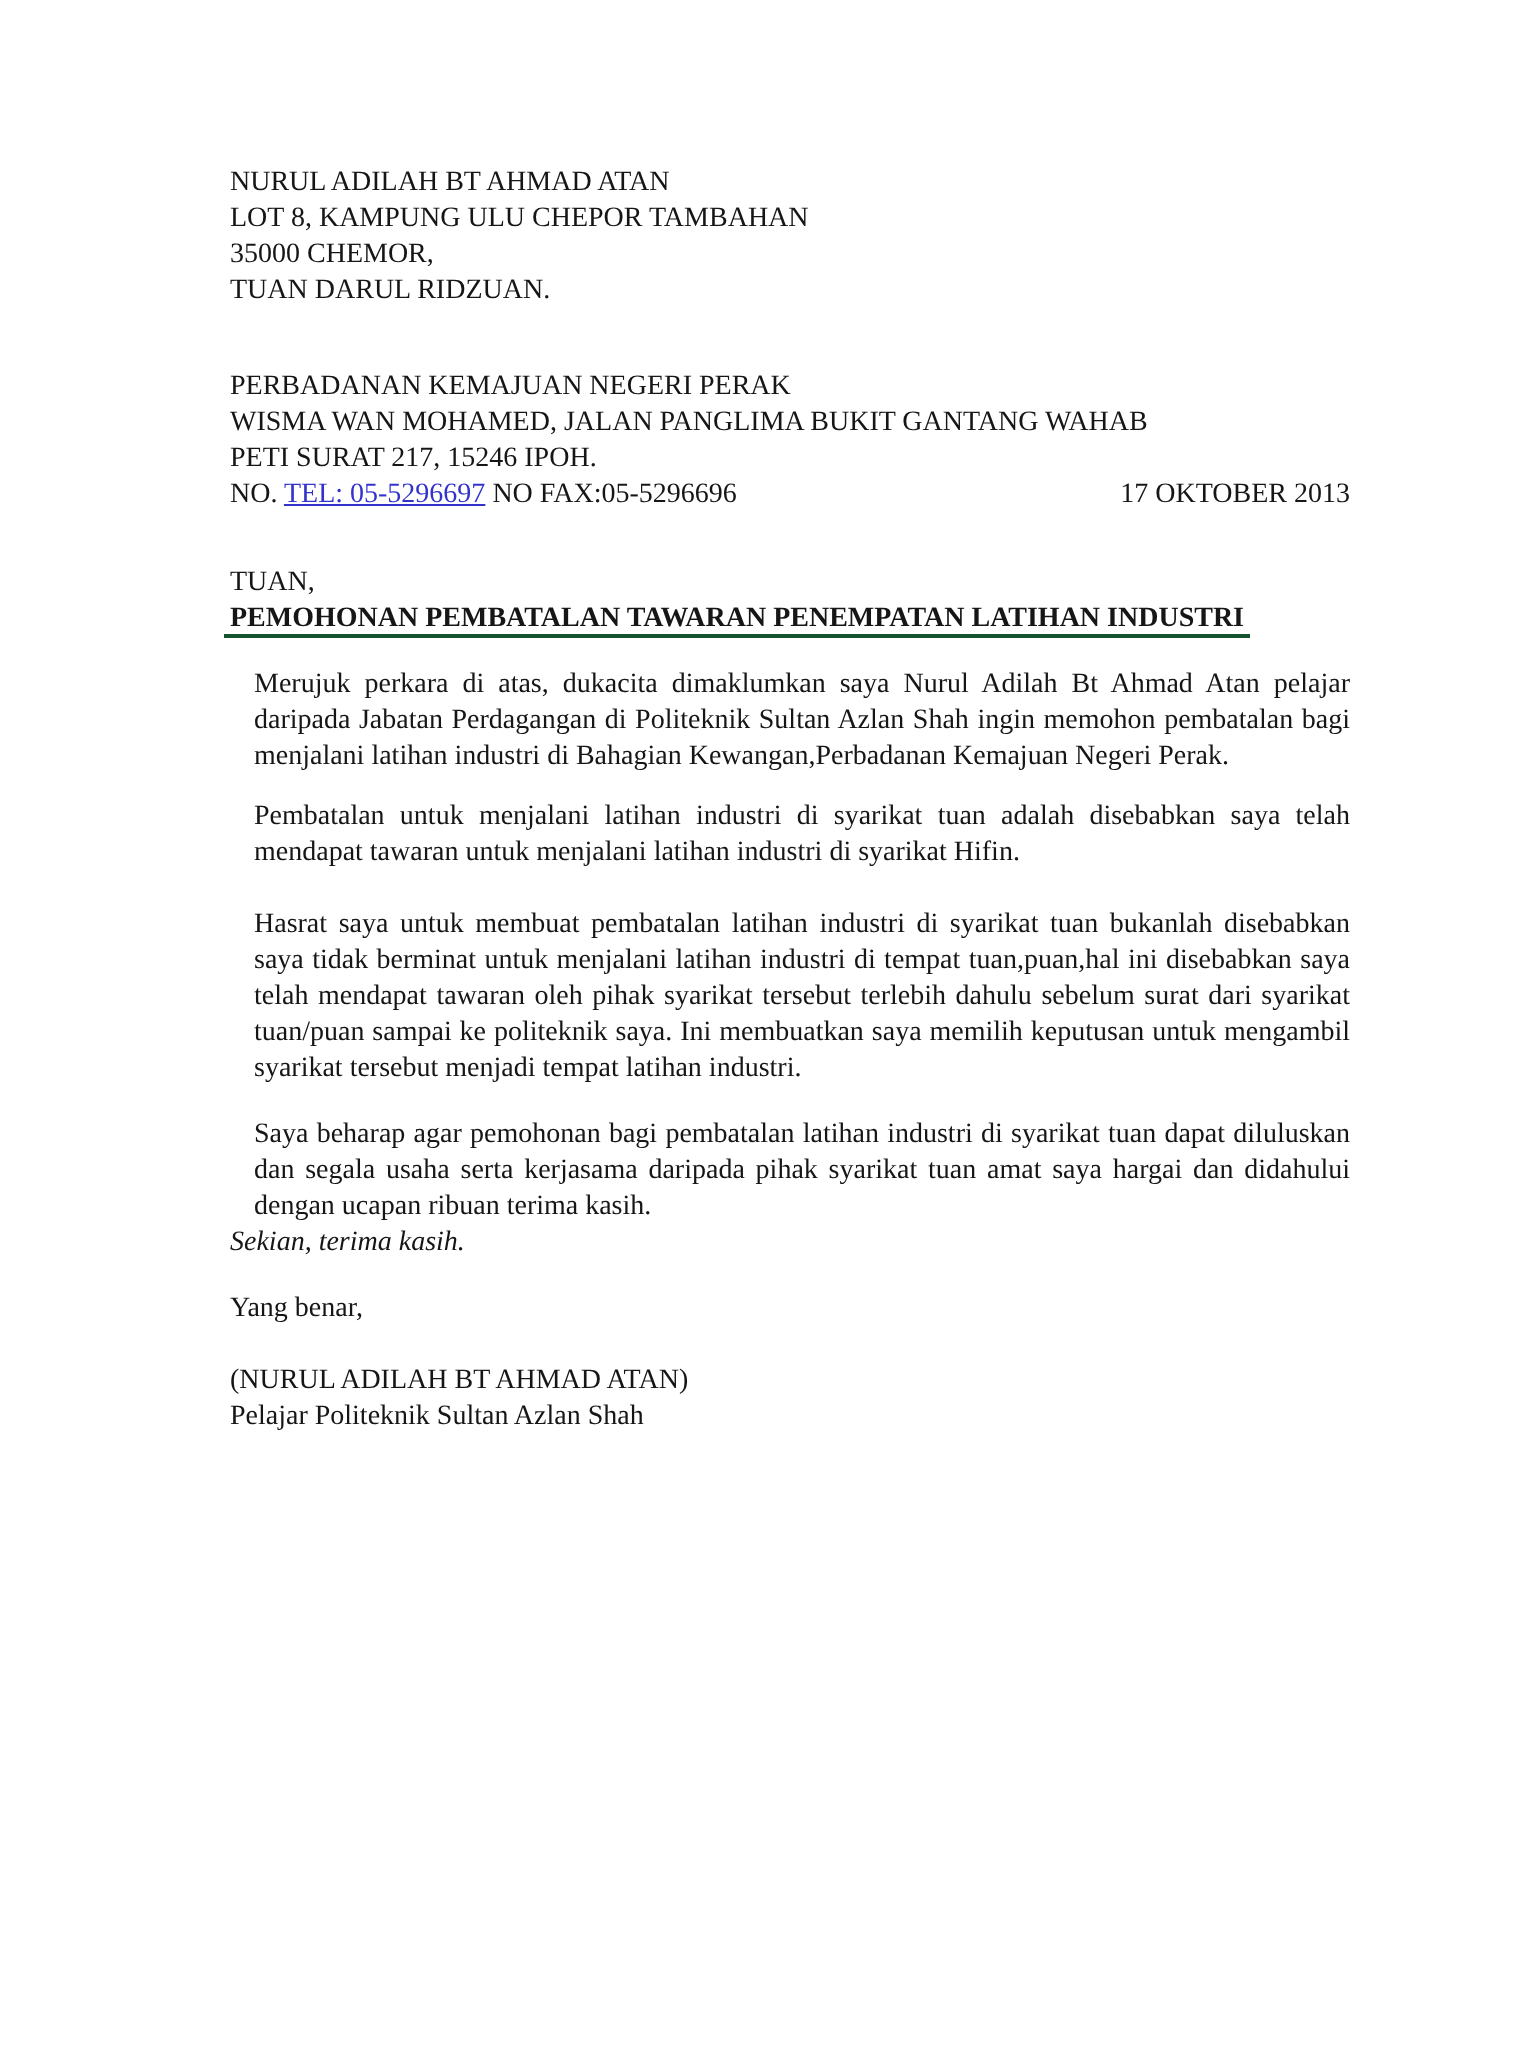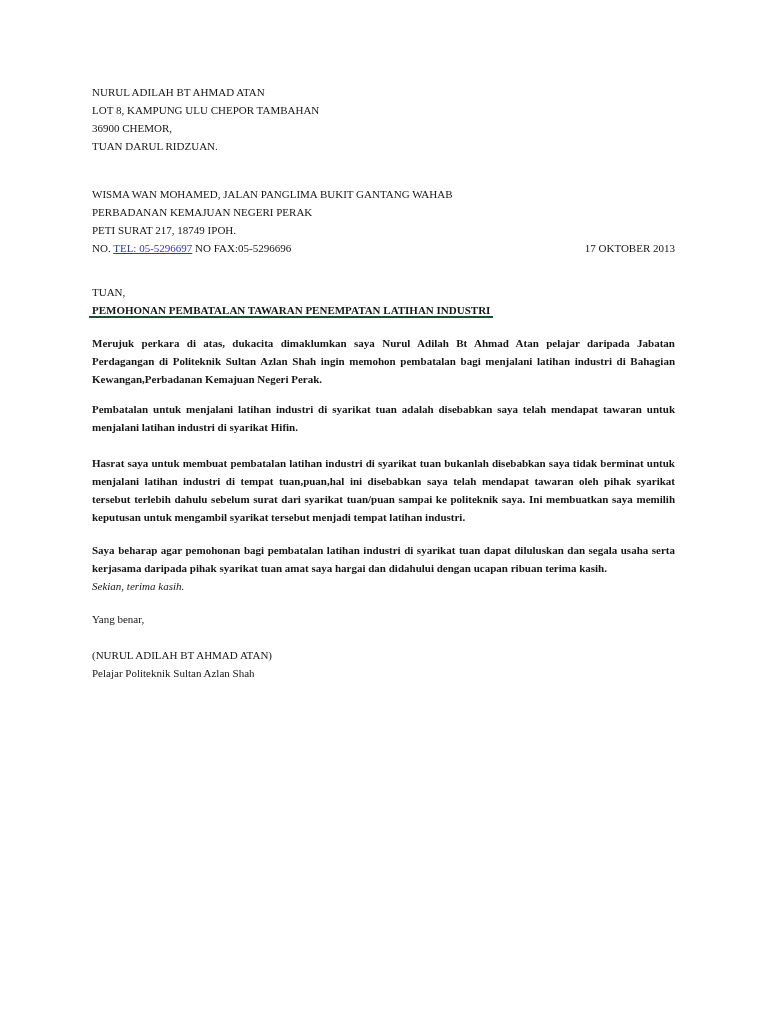--- a/index.html
+++ b/index.html
@@ -2,23 +2,23 @@
 <html><head>
 <meta charset="utf-8">
 <style>
   html, body { margin: 0; padding: 0; background: #ffffff; }
   .page {
     position: relative;
     width: 768px;
     height: 982px;
     box-sizing: border-box;
     background: #ffffff;
-    padding: 83px 93px 0 92px;
+    padding: 83px 93px 0 115px;
     font-family: "Liberation Serif", "DejaVu Serif", serif;
-    font-size: 11px;
+    font-size: 14px;
     line-height: 18px;
     color: #161616;
     overflow: hidden;
   }
   .addr-line { white-space: nowrap; }
   .recipient-block { margin-top: 30px; }
   .contact-line {
     display: flex;
     justify-content: space-between;
     align-items: baseline;
@@ -29,44 +29,44 @@
     text-decoration: underline;
     cursor: pointer;
   }
   .salutation-block { margin-top: 26px; }
   .subject-line { font-weight: bold; }
   .subject-text {
     border-bottom: 2px solid #14532d;
     padding: 0 3px 0 3px;
     margin-left: -3px;
   }
-  .para { margin: 15px 0 0 0; text-align: justify; font-weight: bold; }
+  .para { margin: 15px 0 0 12px; text-align: justify; }
   .para-2 { margin-top: 12px; }
   .para-3 { margin-top: 18px; }
   .sekian-line { margin: 0; font-style: italic; }
   .valediction { margin-top: 15px; }
   .signature-name { margin-top: 18px; }
   .signature-role { margin: 0; }
 </style>
 </head>
 <body>
 
 <div class="page">
 
   <div class="sender-block">
     <div class="addr-line">NURUL ADILAH BT AHMAD ATAN</div>
     <div class="addr-line">LOT 8, KAMPUNG ULU CHEPOR TAMBAHAN</div>
-    <div class="addr-line">36900 CHEMOR,</div>
+    <div class="addr-line">35000 CHEMOR,</div>
     <div class="addr-line">TUAN DARUL RIDZUAN.</div>
   </div>
 
   <div class="recipient-block">
+    <div class="addr-line">PERBADANAN KEMAJUAN NEGERI PERAK</div>
     <div class="addr-line">WISMA WAN MOHAMED, JALAN PANGLIMA BUKIT GANTANG WAHAB</div>
-    <div class="addr-line">PERBADANAN KEMAJUAN NEGERI PERAK</div>
-    <div class="addr-line">PETI SURAT 217, 18749 IPOH.</div>
+    <div class="addr-line">PETI SURAT 217, 15246 IPOH.</div>
     <div class="contact-line">
       <span>
         <span>NO. </span><a class="tel-link">TEL: 05-5296697</a><span> NO FAX:05-5296696</span>
       </span>
       <span>17 OKTOBER 2013</span>
     </div>
   </div>
 
   <div class="salutation-block">
     <div>TUAN,</div>

